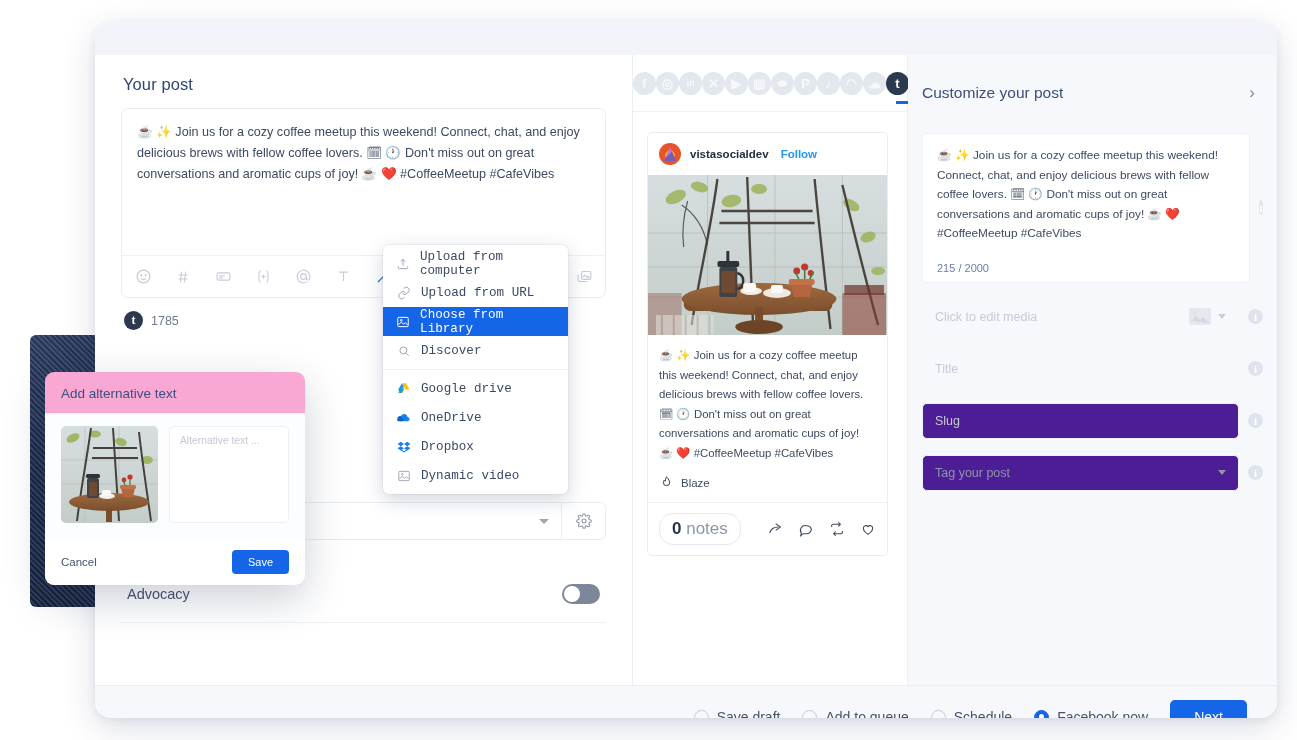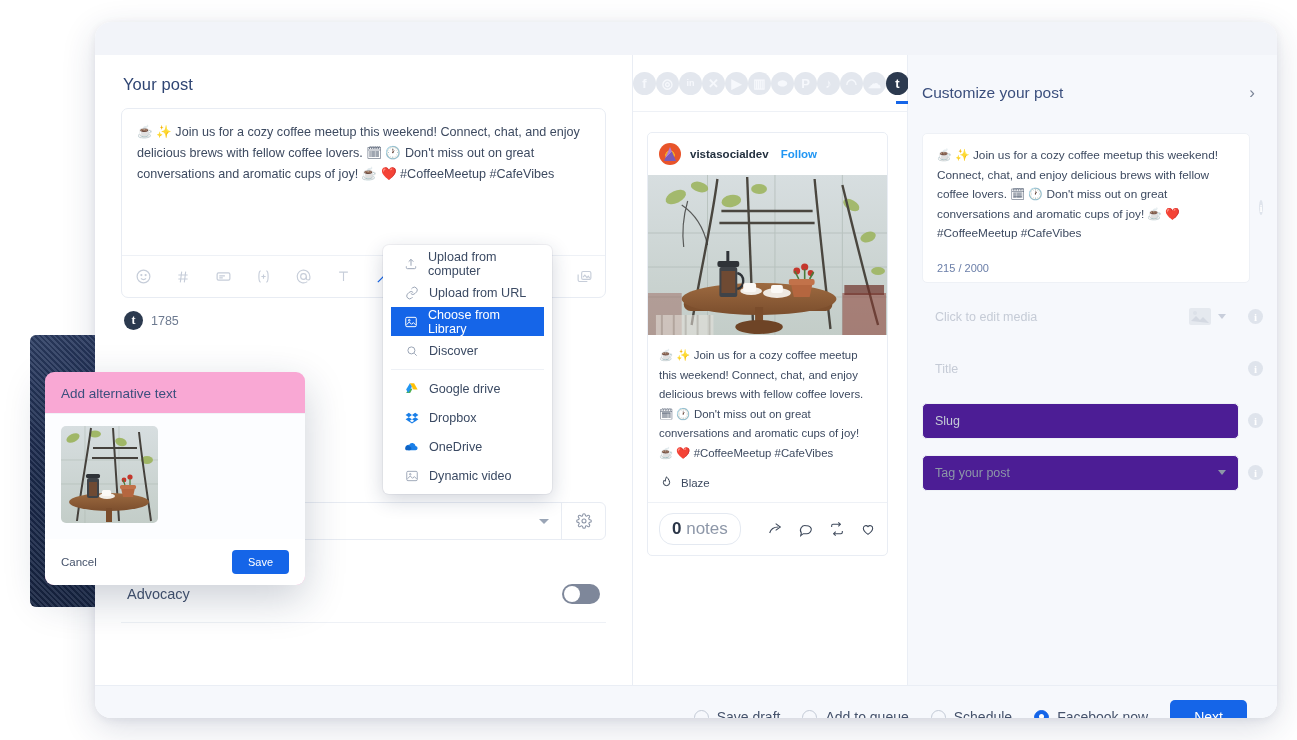--- a/index.html
+++ b/index.html
@@ -163,24 +163,24 @@
   .radio { width: 15px; height: 15px; border-radius: 50%; border: 1.6px solid #c3cad6; }
   .radio.on { border-color: #1565e8; background: #1565e8; position: relative; }
   .radio.on::after { content:""; position:absolute; left:3.6px; top:3.6px; width:5px; height:5px; border-radius:50%; background:#fff; }
   .next-btn {
     background: #1565e8; color: #fff; font-size: 14px;
     padding: 9px 24px; border-radius: 5px; border: none; cursor: pointer;
   }
 
   
   .menu {
-    position: absolute; left: 383px; top: 245px; width: 169px;
+    position: absolute; left: 383px; top: 245px; width: 185px;
     background: #fff; border-radius: 6px;
     box-shadow: 0 6px 20px rgba(30,45,80,.20), 0 0 0 1px rgba(30,45,80,.05);
-    padding: 4px 8px; z-index: 30;
+    padding: 4px 0; z-index: 30; font-family: Liberation Mono, monospace;
   }
   .menu-item {
     display: flex; align-items: center; gap: 10px;
     height: 29px; padding: 0 13px; font-size: 12.6px; color: #3b4a63; cursor: pointer;
   }
   .menu-item.sel { background: #1565e8; color: #fff; }
   .menu-sep { height: 1px; background: #eef1f6; margin: 4px 0; }
   .mi-ic { width: 15px; display:flex; align-items:center; justify-content:center; }
 
   
@@ -594,34 +594,34 @@
           <svg width="14" height="14" viewBox="0 0 24 24">
             <path d="M8.4 2h7.2l6 11h-7.2z" fill="#ffc107"></path>
             <path d="M2 19l4.2-7.2L13 11 8.8 19z" fill="#4caf50"></path>
             <path d="M8.4 2 2 13l3.6 6 6.2-11z" fill="#2196f3"></path>
           </svg>
         </span>
         <span>Google drive</span>
       </div>
       <div class="menu-item">
         <span class="mi-ic">
-          <svg width="14" height="14" viewBox="0 0 24 24" fill="#1a7fe8">
-            <path d="M6.5 3 1 6.8l5.5 3.7L12 6.8zM17.5 3 12 6.8l5.5 3.7L23 6.8zM1 14.3l5.5 3.7L12 14.3l-5.5-3.8zM17.5 10.5 12 14.3l5.5 3.7 5.5-3.7zM12 19.2l-5.5-3.7-1.8 1.2L12 21.4l7.3-4.7-1.8-1.2z"></path>
-          </svg>
-        </span>
-        <span>Dropbox</span>
-      </div>
-      <div class="menu-item">
-        <span class="mi-ic">
           <svg width="15" height="15" viewBox="0 0 24 24">
             <path d="M7 18h11a3.5 3.5 0 0 0 .5-7 5.5 5.5 0 0 0-10.4-1.6A4.2 4.2 0 0 0 7 18z" fill="#1a7fe8"></path>
             <path d="M3.4 18h6.2a3 3 0 0 0-.4-5.9 4 4 0 0 0-7.3 2.4A2.9 2.9 0 0 0 3.4 18z" fill="#0f63c4"></path>
           </svg>
         </span>
         <span>OneDrive</span>
+      </div>
+      <div class="menu-item">
+        <span class="mi-ic">
+          <svg width="14" height="14" viewBox="0 0 24 24" fill="#1a7fe8">
+            <path d="M6.5 3 1 6.8l5.5 3.7L12 6.8zM17.5 3 12 6.8l5.5 3.7L23 6.8zM1 14.3l5.5 3.7L12 14.3l-5.5-3.8zM17.5 10.5 12 14.3l5.5 3.7 5.5-3.7zM12 19.2l-5.5-3.7-1.8 1.2L12 21.4l7.3-4.7-1.8-1.2z"></path>
+          </svg>
+        </span>
+        <span>Dropbox</span>
       </div>
       <div class="menu-item">
         <span class="mi-ic" style="color: rgb(154, 164, 181);">
           <svg width="14" height="14" viewBox="0 0 24 24" fill="none" stroke="currentColor" stroke-width="1.6">
             <rect x="3" y="4" width="18" height="16" rx="2"></rect>
             <path d="M4 17l5-5 4 4 3-3 4 4"></path>
             <circle cx="9" cy="9" r="1.3"></circle>
           </svg>
         </span>
         <span>Dynamic video</span>
@@ -659,20 +659,21 @@
           <path d="M60 62h14l-2 9H62z" fill="#b5663f"></path>
           <rect x="59" y="59" width="16" height="4" rx="1.5" fill="#c2724a"></rect>
           <g fill="#c4362c">
               <circle cx="63" cy="54" r="2.4"></circle>
               <circle cx="69" cy="51" r="2.6"></circle>
             </g>
           <g stroke="#4b7a3a" stroke-width="1.2" fill="none">
               <path d="M64 59l-2-5M69 59v-6"></path>
             </g>
         </svg>
+        <div class="alt-ta">Alternative text ...</div>
       </div>
     </div>
     <div class="alt-foot">
       <button class="cancel-btn">Cancel</button>
       <button class="save-btn">Save</button>
     </div>
   </div>
 
 </div>
 

